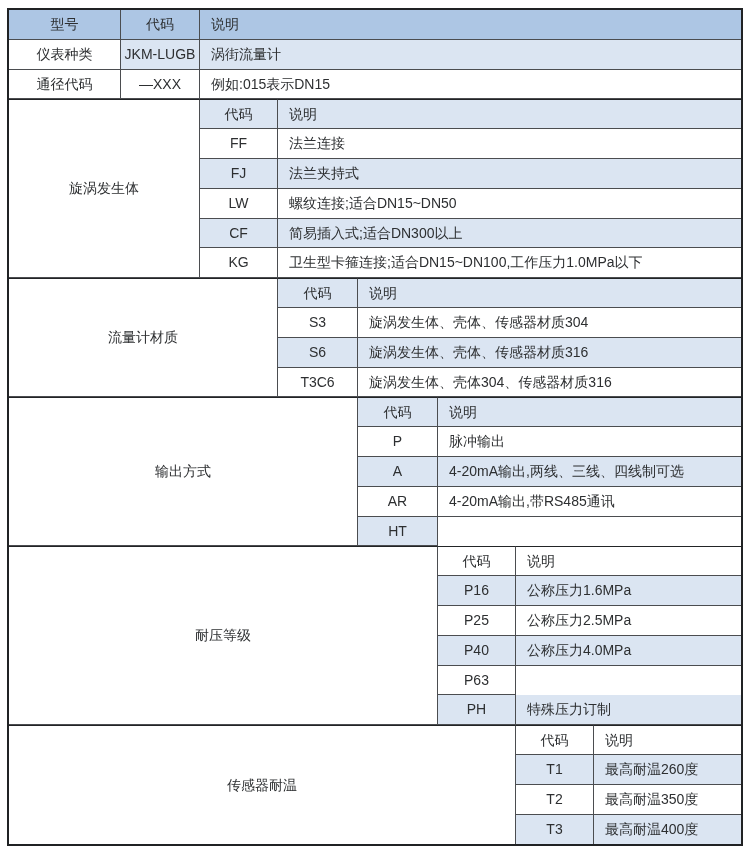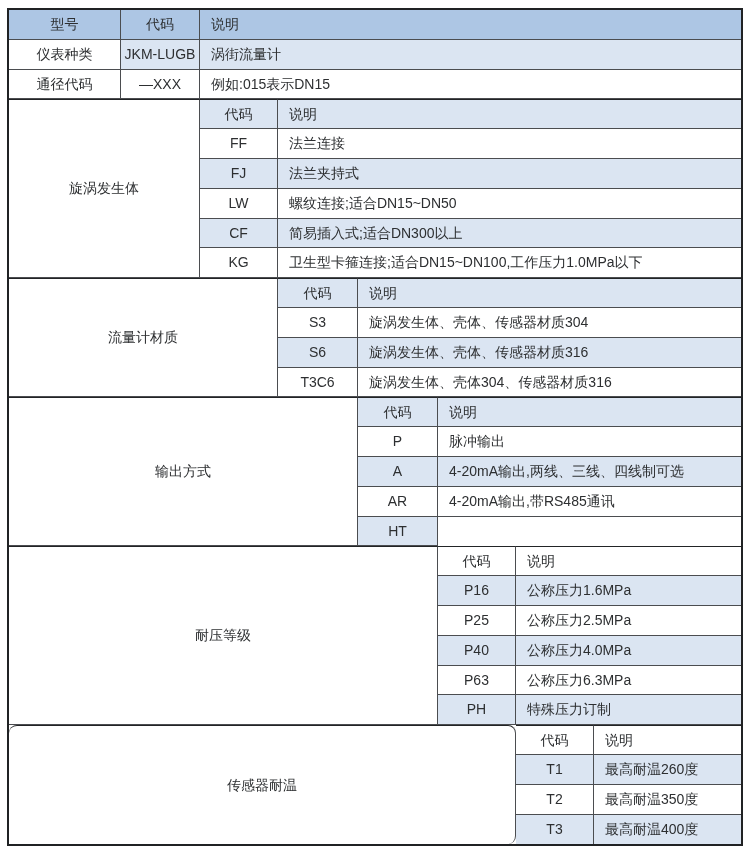--- a/index.html
+++ b/index.html
@@ -92,24 +92,23 @@
     <div class="cell ctr sec-top" style="grid-area: 19 / 1 / 25 / 6;">耐压等级</div>
     <div class="cell ctr sec-top" style="grid-area: 19 / 6;">代码</div>
     <div class="cell desc edge sec-top" style="grid-area: 19 / 7 / auto / -1;">说明</div>
     <div class="cell ctr sh" style="grid-area: 20 / 6;">P16</div>
     <div class="cell desc edge sh" style="grid-area: 20 / 7 / auto / -1;">公称压力1.6MPa</div>
     <div class="cell ctr" style="grid-area: 21 / 6;">P25</div>
     <div class="cell desc edge" style="grid-area: 21 / 7 / auto / -1;">公称压力2.5MPa</div>
     <div class="cell ctr sh" style="grid-area: 22 / 6;">P40</div>
     <div class="cell desc edge sh" style="grid-area: 22 / 7 / auto / -1;">公称压力4.0MPa</div>
     <div class="cell ctr" style="grid-area: 23 / 6;">P63</div>
-    <div class="cell desc edge" style="grid-area: 23 / 7 / auto / -1;">公称压力6.3MPa</div>
     <div class="cell ctr sh" style="grid-area: 24 / 6;">PH</div>
     <div class="cell desc edge sh" style="grid-area: 24 / 7 / auto / -1;">特殊压力订制</div>
-    <div class="cell ctr sec-top bottom" style="grid-area: 25 / 1 / 29 / 7; border-radius: 8px;">传感器耐温</div>
+    <div class="cell ctr sec-top bottom" style="grid-area: 25 / 1 / 29 / 7;">传感器耐温</div>
     <div class="cell ctr sec-top" style="grid-area: 25 / 7;">代码</div>
     <div class="cell desc edge sec-top" style="grid-area: 25 / 8 / auto / -1;">说明</div>
     <div class="cell ctr sh" style="grid-area: 26 / 7;">T1</div>
     <div class="cell desc edge sh" style="grid-area: 26 / 8 / auto / -1;">最高耐温260度</div>
     <div class="cell ctr" style="grid-area: 27 / 7;">T2</div>
     <div class="cell desc edge" style="grid-area: 27 / 8 / auto / -1;">最高耐温350度</div>
     <div class="cell ctr sh bottom" style="grid-area: 28 / 7;">T3</div>
     <div class="cell desc edge sh bottom" style="grid-area: 28 / 8 / auto / -1;">最高耐温400度</div>
   </div>
 

